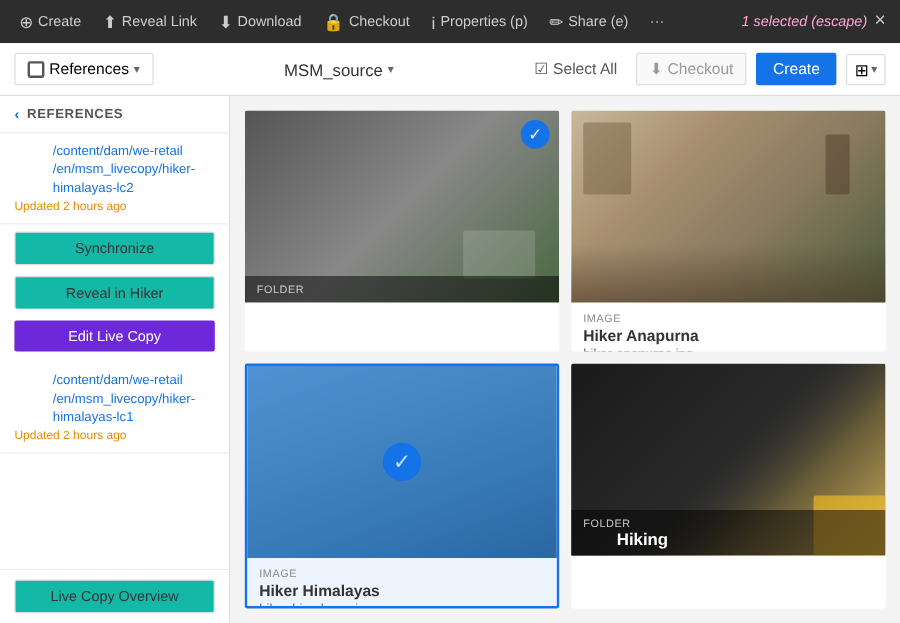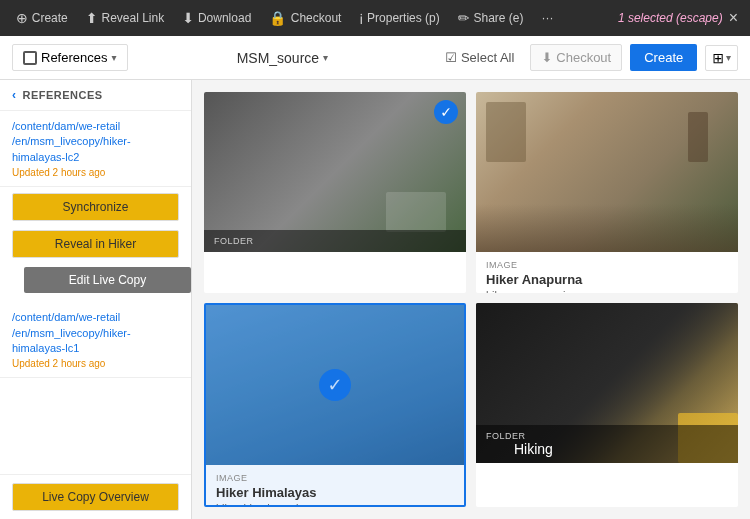--- a/index.html
+++ b/index.html
@@ -52,27 +52,27 @@
       width: 192px; min-width: 192px; background: #fff; border-right: 1px solid #ddd; padding: 0; display: flex; flex-direction: column;
     }
     .sidebar-header {
       display: flex; align-items: center; gap: 6px; padding: 8px 12px; font-size: 11px; font-weight: 700; color: #555; letter-spacing: 0.5px; border-bottom: 1px solid #eee;
     }
     .sidebar-back { color: #1473e6; cursor: pointer; font-size: 12px; }
     .sidebar-section-label { font-size: 10px; font-weight: 700; color: #888; padding: 10px 12px 4px; letter-spacing: 0.8px; }
     .live-copies-item {
       padding: 8px 12px; border-bottom: 1px solid #eee;
     }
-    .live-copies-path { color: #1473e6; font-size: 11px; line-height: 1.4; }
+    .live-copies-path { color: #1473e6; font-size: 11px; line-height: 1.4; margin-left: 32px; }
     .live-copies-updated { color: #e68a00; font-size: 10px; margin-top: 2px; }
     .sidebar-btn {
-      display: block; width: calc(100% - 24px); margin: 6px 12px 3px; padding: 6px 0; border: 1px solid #ddd; background: #eab308; border-radius: 2px; text-align: center; font-size: 12px; color: #333; cursor: pointer;
+      display: block; width: calc(100% - 24px); margin: 6px 12px 3px; padding: 6px 0; border: 1px solid #ddd; background: #14b8a6; border-radius: 2px; text-align: center; font-size: 12px; color: #333; cursor: pointer;
     }
     .sidebar-btn-primary {
-      display: block; width: calc(100% - 24px); margin: 6px 24px 3px; padding: 6px 0; border: none; background: #737373; border-radius: 2px; text-align: center; font-size: 12px; color: #fff; cursor: pointer;
+      display: block; width: calc(100% - 24px); margin: 6px 12px 3px; padding: 6px 0; border: none; background: #6d28d9; border-radius: 2px; text-align: center; font-size: 12px; color: #fff; cursor: pointer;
     }
     .sidebar-bottom {
       margin-top: auto; padding: 8px 12px; border-top: 1px solid #eee;
     }
 
     
     .asset-grid {
       flex: 1; padding: 12px; overflow-y: auto; display: grid; grid-template-columns: 1fr 1fr; grid-template-rows: auto auto; gap: 10px; align-content: start;
     }
 
@@ -260,19 +260,19 @@
 
       </div>
     </div>
 
     <div class="card">
       <div class="hiking-bg">
         <div style="position:absolute;top:0;left:0;right:0;bottom:0;background:linear-gradient(135deg,#1a1a1a 0%,#2a2a2a 50%,transparent 100%);"></div>
         <div class="hiking-thumb"></div>
         <div style="position:absolute;bottom:0;left:0;right:0;background:rgba(0,0,0,0.5);padding:6px 10px;">
           <div style="font-size:9px;color:#ccc;text-transform:uppercase;letter-spacing:0.5px;">FOLDER</div>
-          <div style="font-size:14px;font-weight:400;color:#fff;padding-left:28px;">Hiking</div>
+          <div style="font-size:14px;font-weight:700;color:#fff;padding-left:28px;">Hiking</div>
         </div>
       </div>
     </div>
 
   </div>
 </div>
 
 </body></html>

